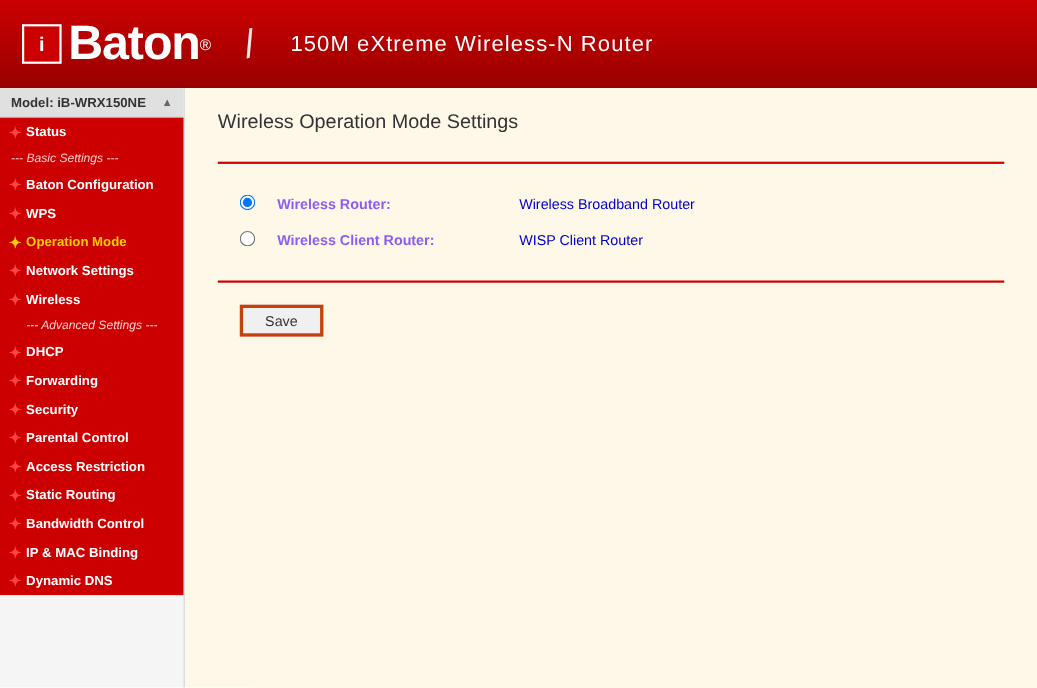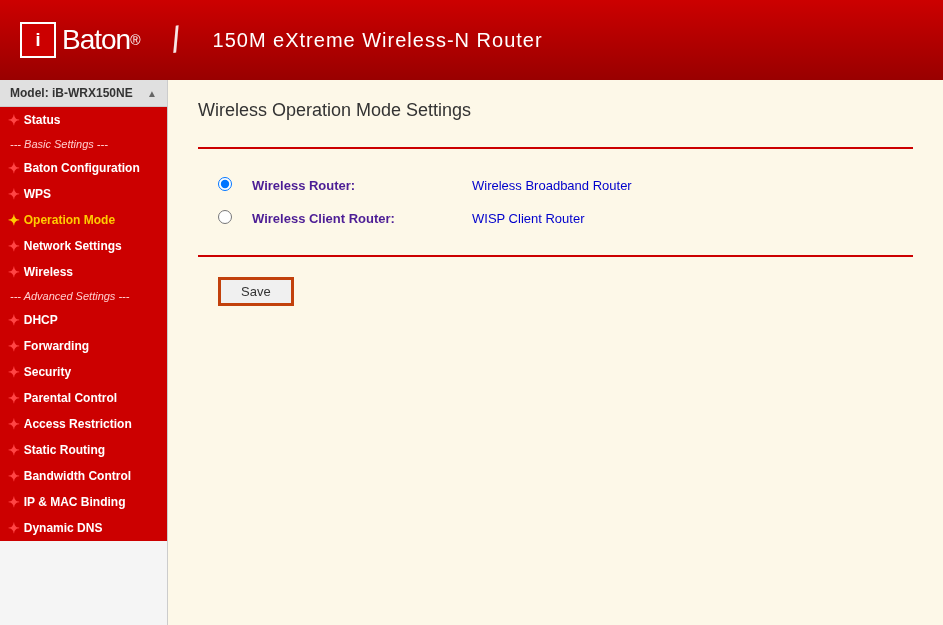--- a/index.html
+++ b/index.html
@@ -22,22 +22,22 @@
       font-weight: bold;
       width: 36px;
       height: 36px;
       display: flex;
       align-items: center;
       justify-content: center;
       margin-right: 6px;
     }
     #brand-name {
       color: #fff;
-      font-size: 28px;
-      font-weight: normal;
+      font-size: 44px;
+      font-weight: bold;
       letter-spacing: -1px;
       font-family: Arial Black, Arial, sans-serif;
     }
     #brand-registered {
       color: #fff;
       font-size: 14px;
       vertical-align: super;
     }
     #product-name {
       color: #fff;
@@ -123,21 +123,21 @@
       width: 100%;
       border-collapse: collapse;
       margin-bottom: 20px;
     }
     .form-table td {
       padding: 8px 10px;
       vertical-align: middle;
     }
     .radio-label {
       font-weight: bold;
-      color: #4c1d95;
+      color: #8b5cf6;
       font-size: 13px;
     }
     .radio-desc {
       color: #0000cc;
       font-size: 13px;
     }
     .divider-bottom {
       border: none;
       border-top: 2px solid #cc0000;
       margin: 10px 0 20px 0;
@@ -198,21 +198,21 @@
           <span>Operation Mode</span>
         </div>
         <div class="sidebar-item">
           <span class="bullet">✦</span>
           <span>Network Settings</span>
         </div>
         <div class="sidebar-item">
           <span class="bullet">✦</span>
           <span>Wireless</span>
         </div>
-        <div style="color: rgb(255, 204, 204); font-size: 11px; padding: 5px 10px; font-style: italic; font-weight: normal; cursor: default;">--- Advanced Settings ---</div>
+        <div style="color: rgb(255, 204, 204); font-size: 11px; padding: 5px 10px; font-style: italic; font-weight: normal; cursor: default; text-align: center;">--- Advanced Settings ---</div>
         <div class="sidebar-item">
           <span class="bullet">✦</span>
           <span>DHCP</span>
         </div>
         <div class="sidebar-item">
           <span class="bullet">✦</span>
           <span>Forwarding</span>
         </div>
         <div class="sidebar-item">
           <span class="bullet">✦</span>

